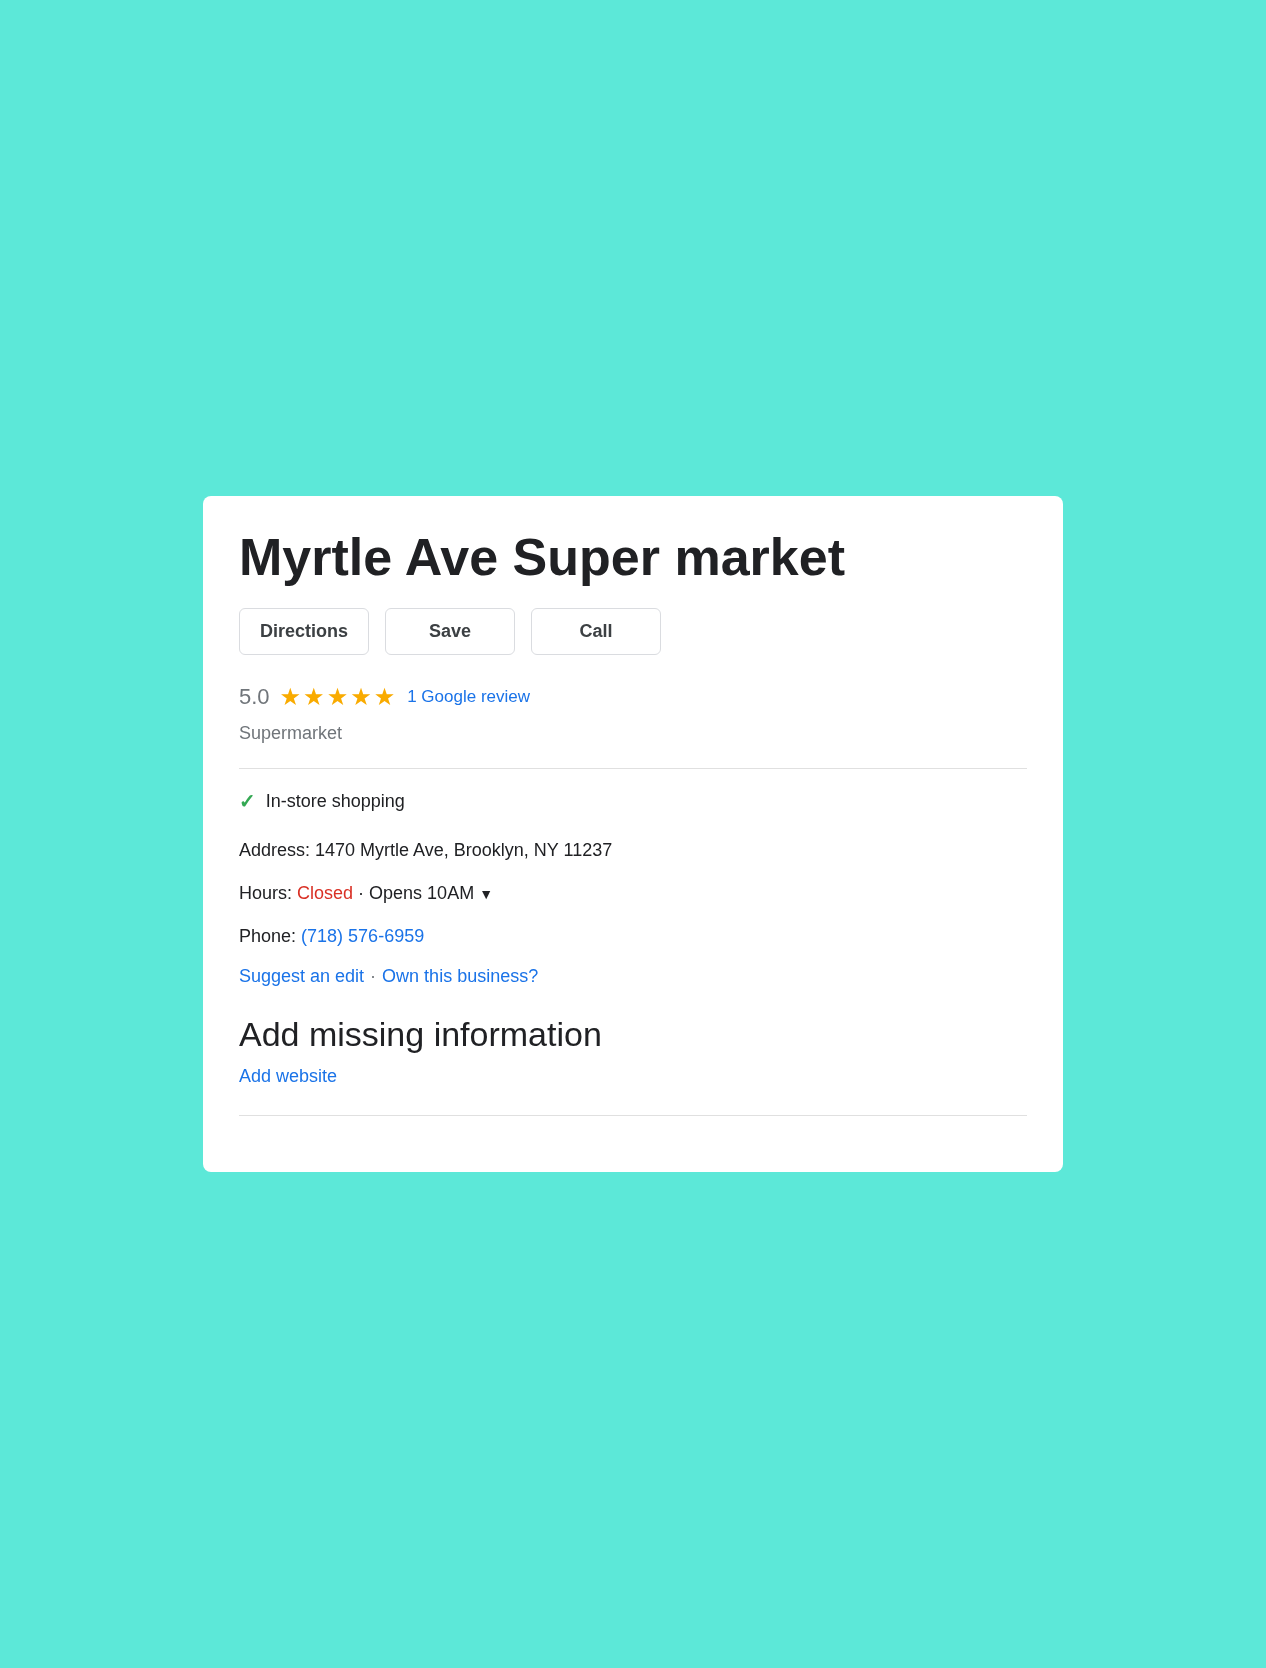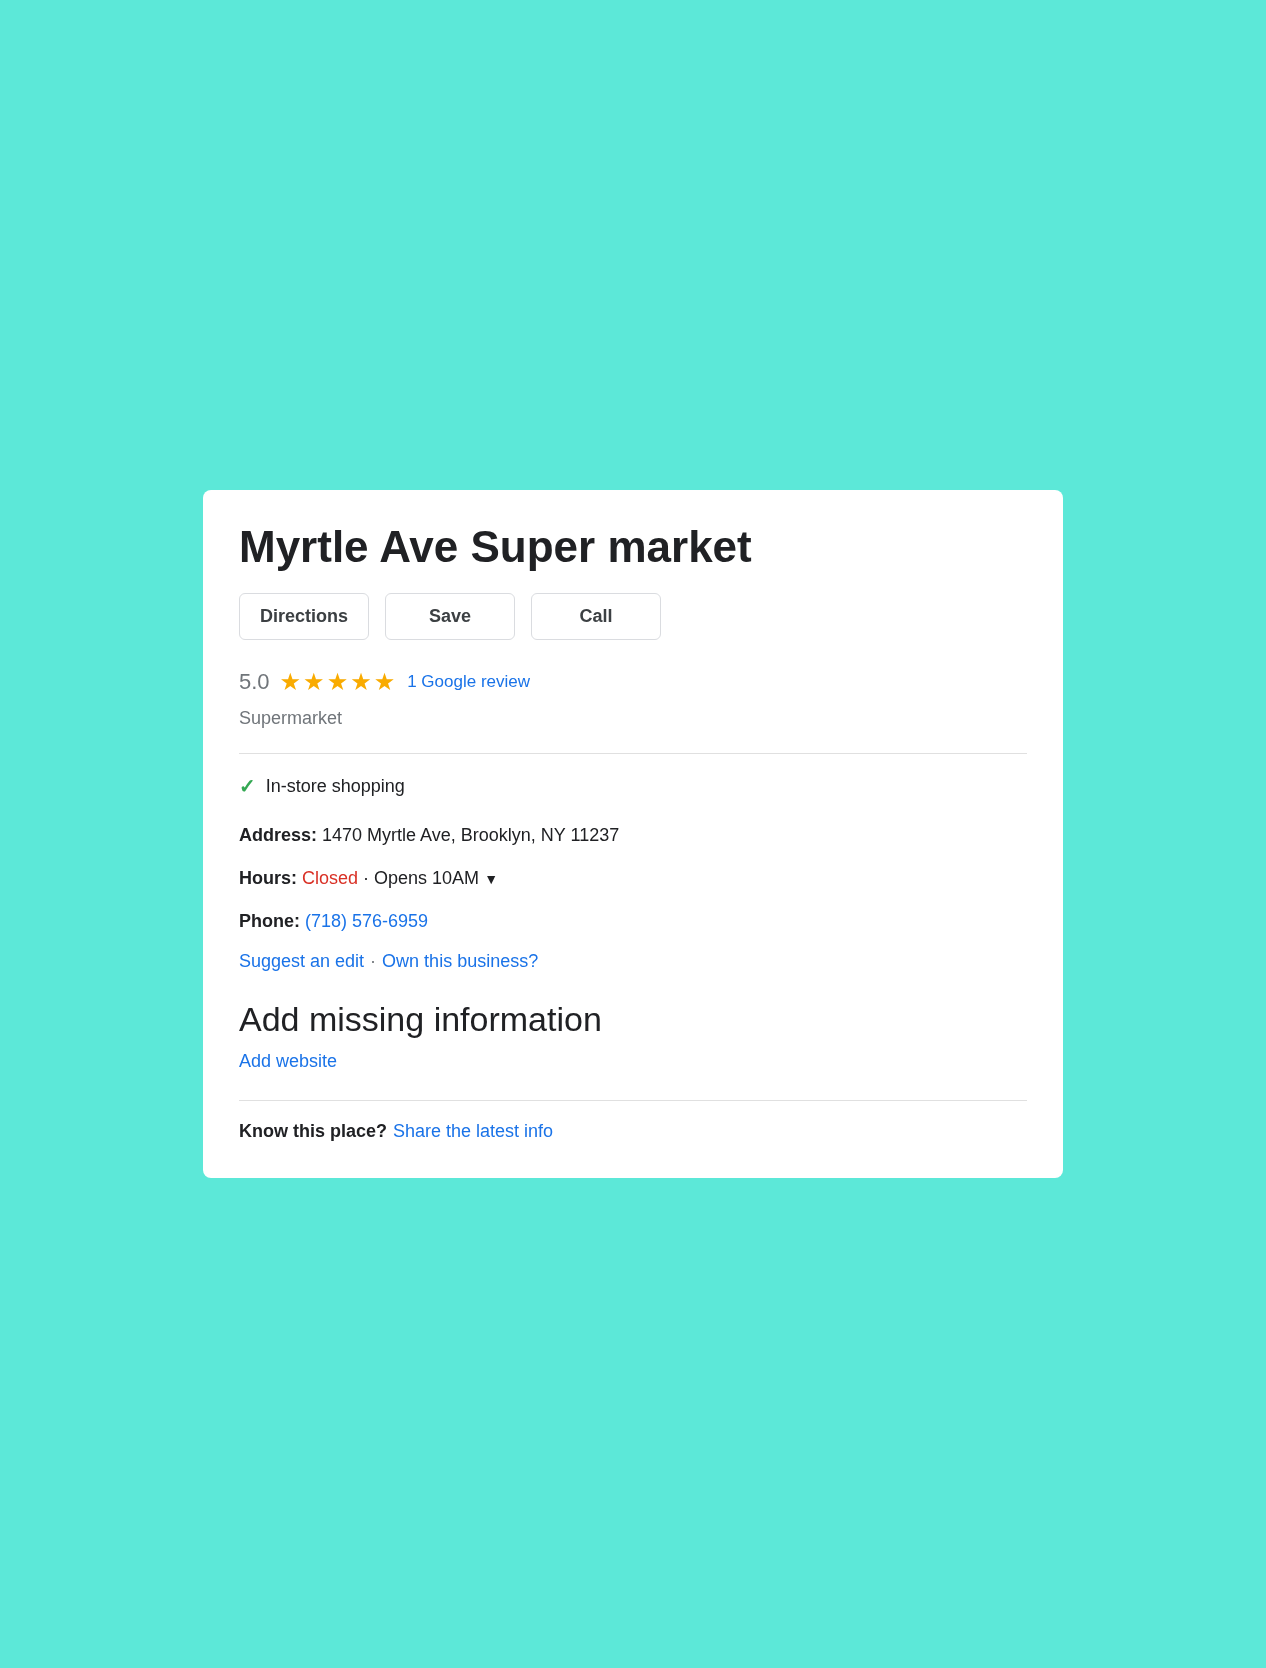--- a/index.html
+++ b/index.html
@@ -20,21 +20,21 @@
 
     .card {
       background: #ffffff;
       border-radius: 8px;
       padding: 32px 36px 36px 36px;
       max-width: 860px;
       width: 100%;
     }
 
     .store-title {
-      font-size: 44px;
+      font-size: 52px;
       font-weight: 700;
       color: #202124;
       line-height: 1.15;
       margin-bottom: 21px;
     }
 
     .action-buttons {
       display: flex;
       gap: 16px;
       margin-bottom: 28px;
@@ -115,21 +115,21 @@
     }
 
     .info-row {
       font-size: 18px;
       color: #202124;
       margin-bottom: 16px;
       line-height: 1.5;
     }
 
     .info-label {
-      font-weight: 700;
+      font-weight: 400;
     }
 
     .closed-text {
       color: #d93025;
       font-weight: 400;
     }
 
     .hours-detail {
       color: #202124;
     }
@@ -252,18 +252,14 @@
     <span class="dot-separator">·</span>
     <a class="edit-link">Own this business?</a>
   </div>
 
   <h2 class="add-info-title">Add missing information</h2>
 
   <a class="add-website-link">Add website</a>
 
   <hr class="divider">
 
-  <div class="know-this-place-row">
-    <span class="know-label">Know this place?</span>
-    <a class="share-link">Share the latest info</a>
-  </div>
 
 </div>
 
 </body></html>

